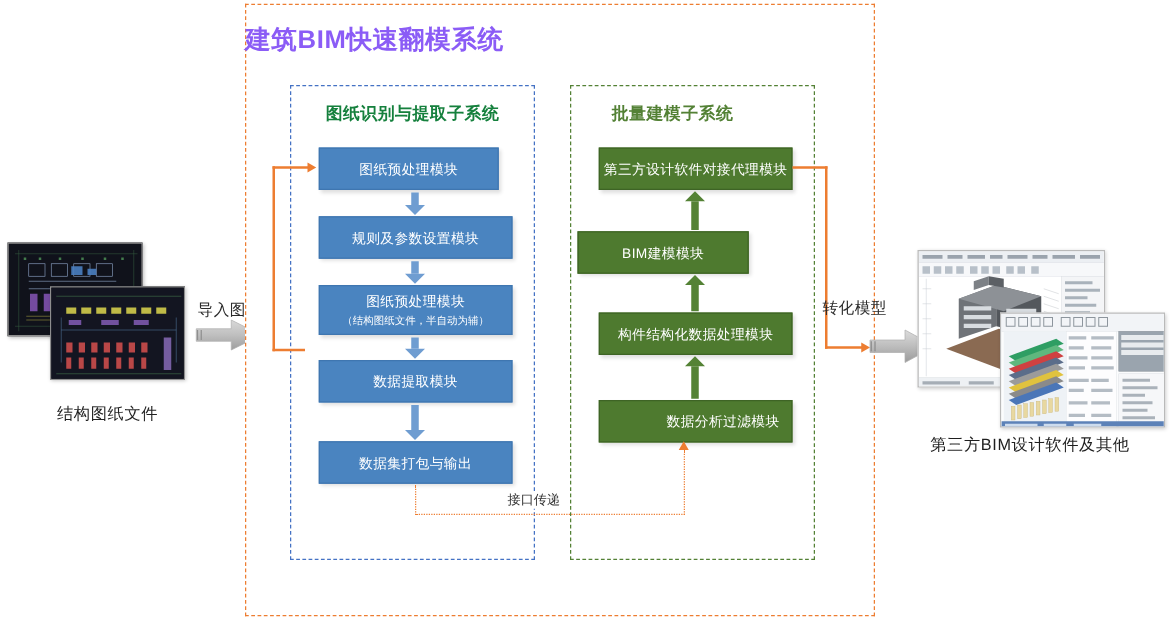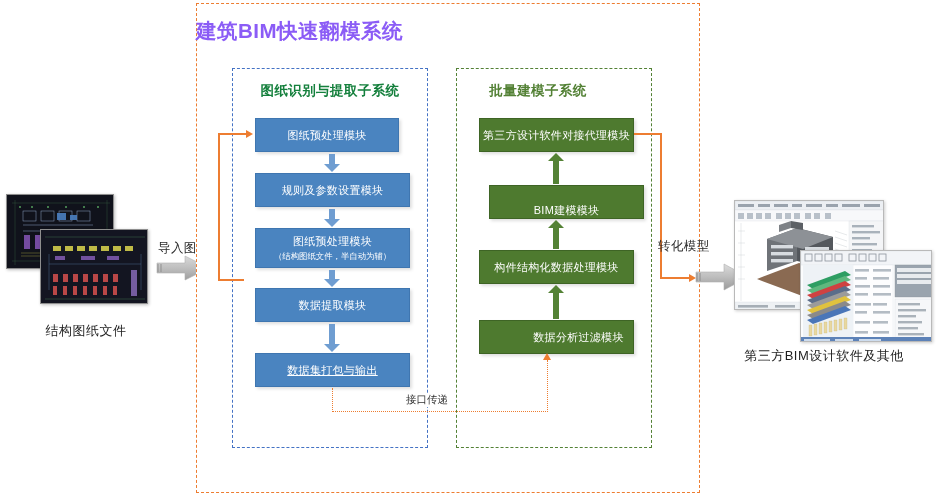--- a/index.html
+++ b/index.html
@@ -46,25 +46,25 @@
   }
   .mod.blue  { background: #4A84C0; border: 1px solid #3f76b0; }
   .mod.green { background: #4E7A2F; border: 1px solid #3e6425; }
   .mod .sub { font-size: 8.4px; margin-top: 2px; letter-spacing: 0; }
 
   
   .m-l1 { left: 255px; top: 118px; width: 144px; height: 34px; }
   .m-l2 { left: 255px; top: 173px; width: 155px; height: 34px; }
   .m-l3 { left: 255px; top: 228px; width: 155px; height: 40px; }
   .m-l4 { left: 255px; top: 288px; width: 155px; height: 34px; }
-  .m-l5 { left: 255px; top: 353px; width: 155px; height: 34px; text-decoration: underline; }
+  .m-l5 { left: 255px; top: 353px; width: 155px; height: 34px; }
 
   
   .m-r1 { left: 479px; top: 118px; width: 155px; height: 34px; }
-  .m-r2 { left: 489px; top: 185px; width: 155px; height: 34px; justify-content: flex-end; }
+  .m-r2 { left: 462px; top: 185px; width: 137px; height: 34px; }
   .m-r3 { left: 479px; top: 250px; width: 155px; height: 34px; }
   .m-r4 { left: 479px; top: 320px; width: 155px; height: 34px; padding-left: 44px; }
 
   
   .farrow { position: absolute; width: 16px; }
   .farrow .shaft { position: absolute; left: 5px; top: 0; width: 6px; }
   .farrow .head {
     position: absolute; left: 0; width: 0; height: 0;
     border-left: 8px solid transparent; border-right: 8px solid transparent;
   }

